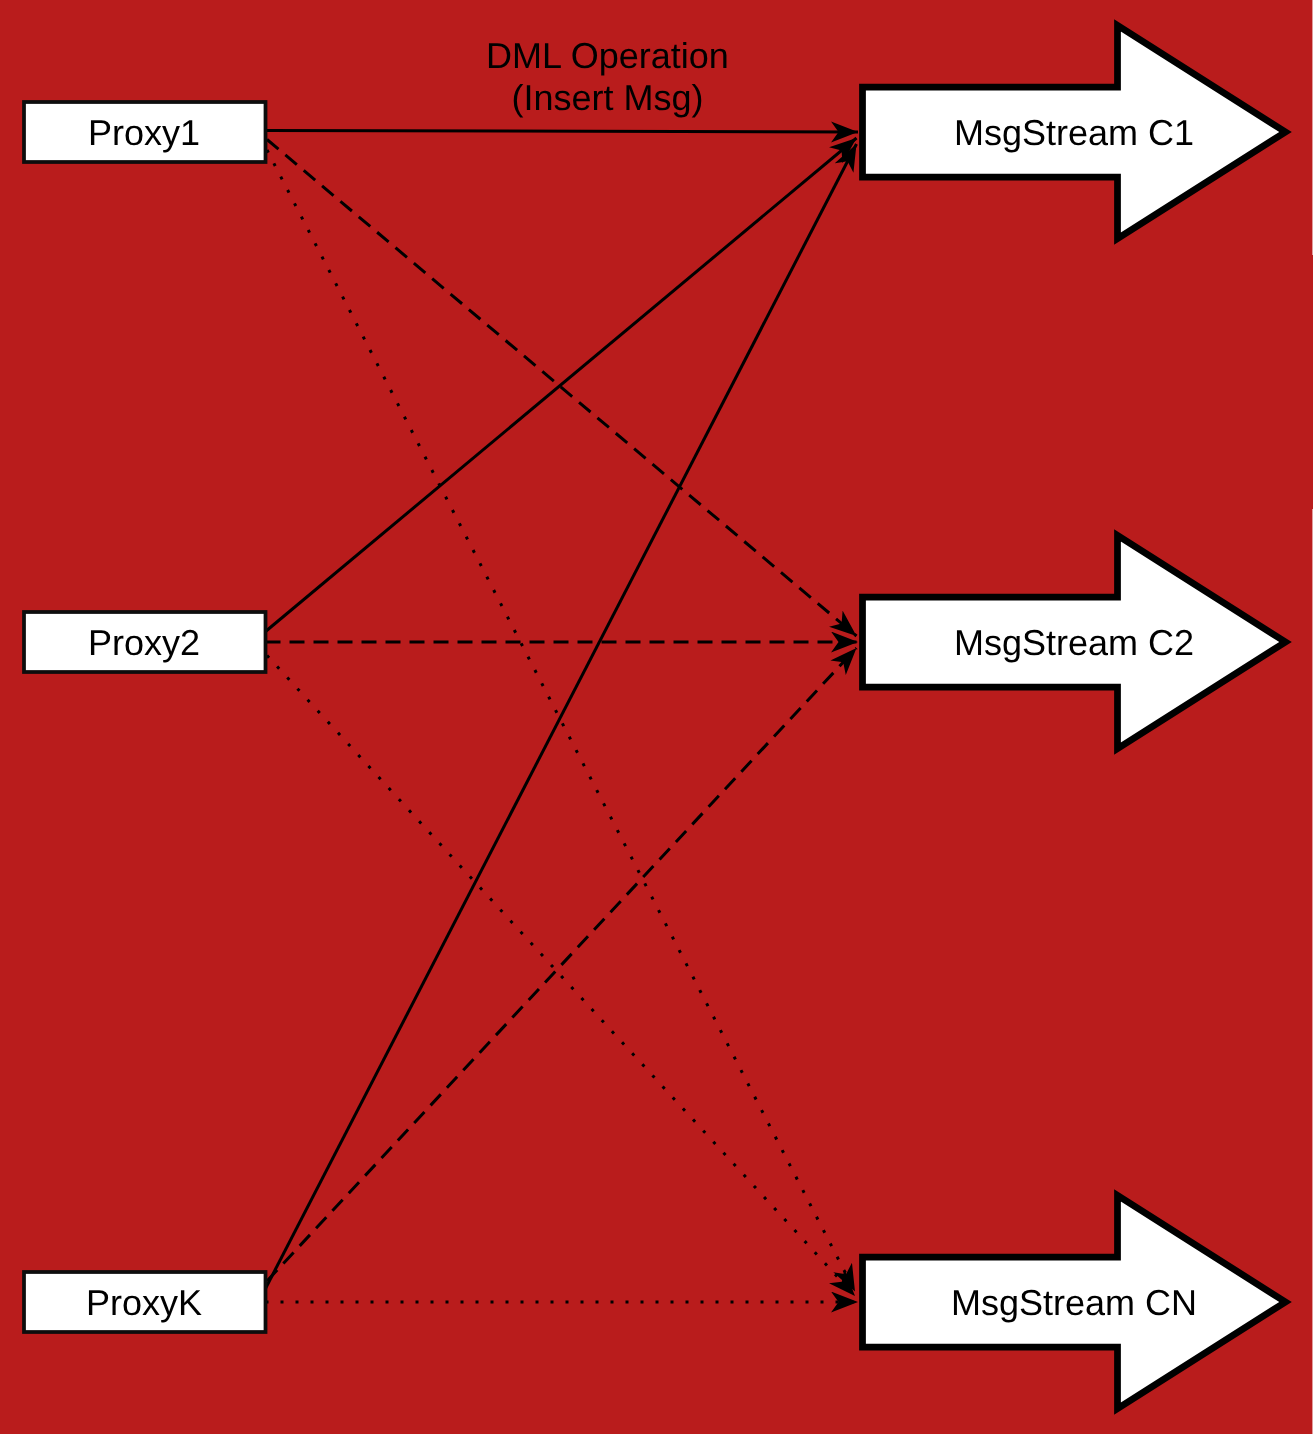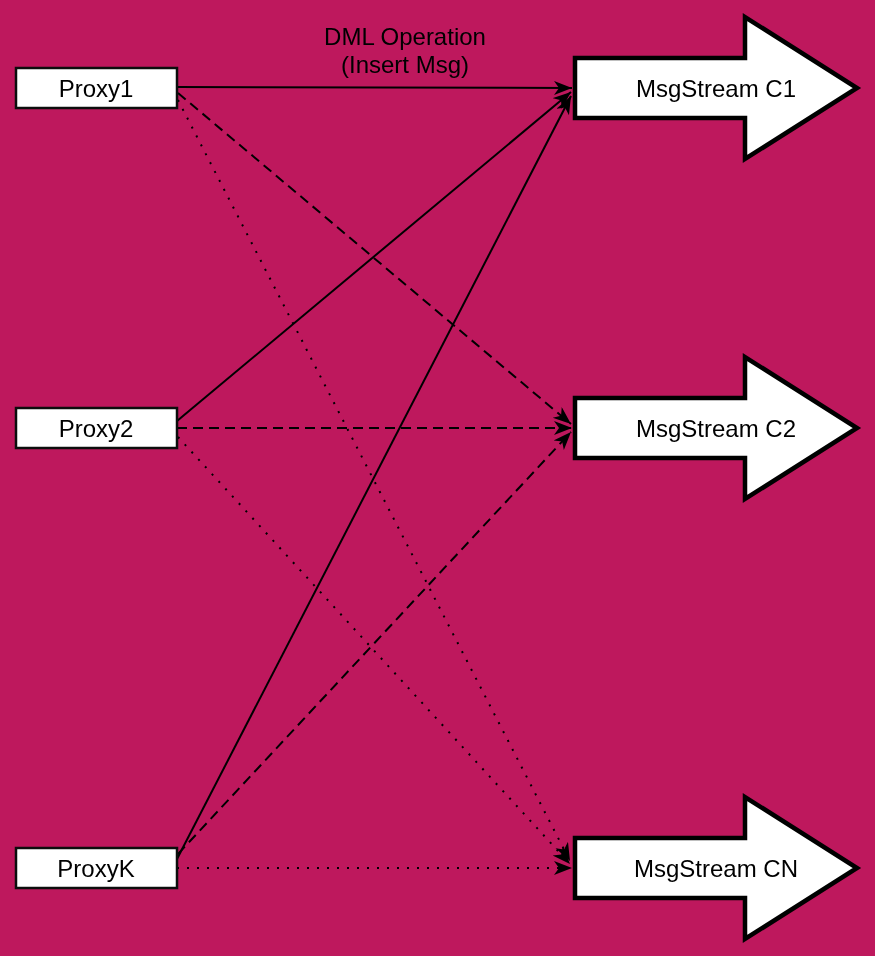--- a/index.html
+++ b/index.html
@@ -3,21 +3,21 @@
 <meta charset="utf-8">
 <style>
   html, body {
     margin: 0;
     padding: 0;
     background: #ffffff;
   }
   .canvas-wrap {
     width: 875px;
     height: 956px;
-    background: #be185d;
+    background: #b91c1c;
     position: relative;
     font-family: "Liberation Sans", sans-serif;
   }
   svg text {
     font-family: "Liberation Sans", sans-serif;
     font-size: 24px;
     fill: #000000;
   }
   .connector {
     stroke: #000000;

